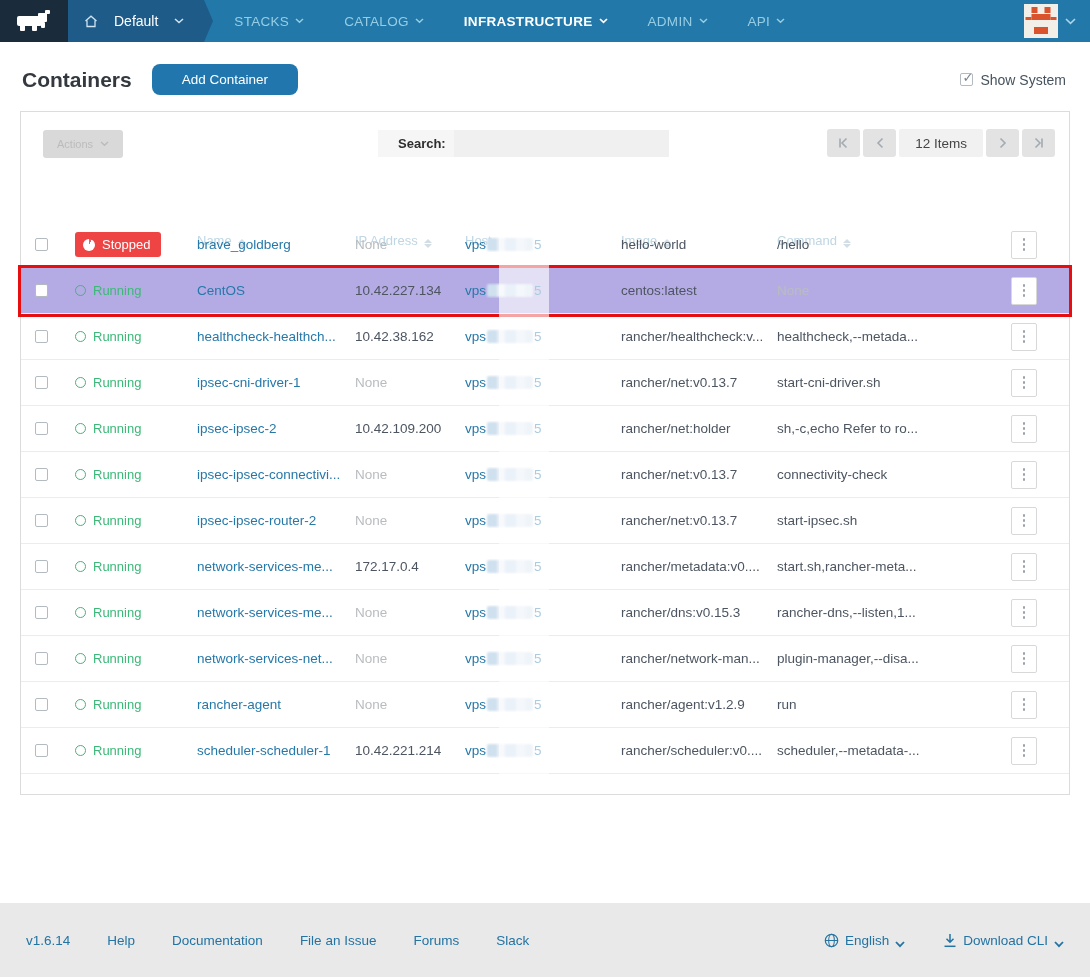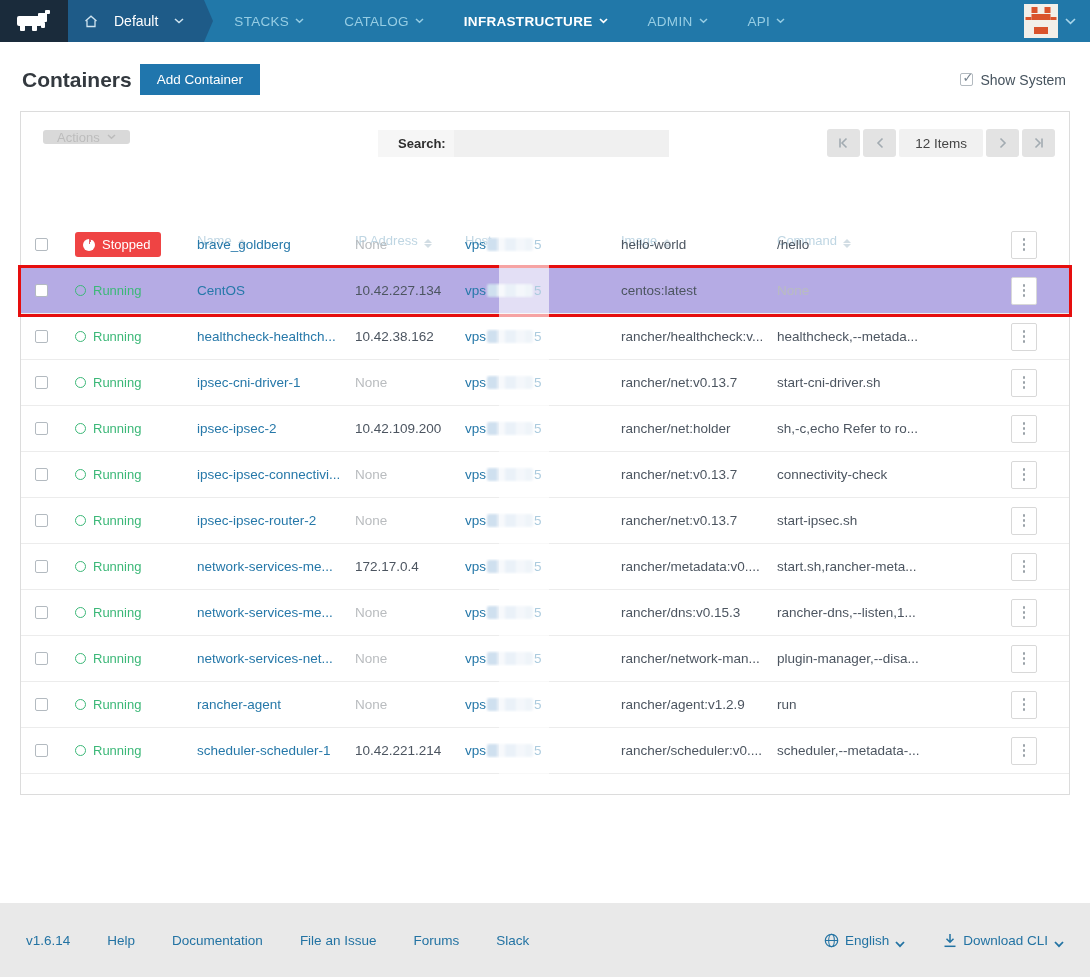--- a/index.html
+++ b/index.html
@@ -19,31 +19,31 @@
   .nav-items { display:flex; align-items:center; gap:40px; margin-left:30px; }
   .nav-link { color:#96cde4; font-size:13.5px; letter-spacing:.3px; display:flex; gap:6px; align-items:center; text-decoration:none; cursor:pointer; }
   .nav-link.active { color:#ffffff; font-weight:bold; }
   .nav-right { margin-left:auto; display:flex; align-items:center; gap:7px; padding-right:14px; cursor:pointer; }
   .avatar { width:34px; height:34px; display:block; }
   .chev { display:inline-flex; align-items:center; }
 
   
   .page-head { padding:22px 24px 12px 22px; display:flex; align-items:center; flex:none; }
   .page-title { font-size:21px; font-weight:bold; color:#33393f; }
-  .add-btn { margin-left:8px; background:#2076ad; color:#fff; border:none; border-radius:0; padding:8px 17px; font-size:13.5px; cursor:pointer; }
+  .add-btn { margin-left:20px; background:#2076ad; color:#fff; border:none; border-radius:8px; padding:8px 30px; font-size:13.5px; cursor:pointer; }
   .show-system { margin-left:auto; display:flex; align-items:center; gap:7px; color:#46535e; font-size:14px; cursor:pointer; }
   .checkbox { width:13px; height:13px; border:1px solid #b3bac0; border-radius:2px; background:#fff; position:relative; display:inline-block; }
   .checkbox.checked::after { content:"\2713"; position:absolute; left:1px; top:-4px; font-size:13px; color:#75828d; }
 
   
   .panel { margin:4px 20px 0; border:1px solid #dcdcdc; background:#fff; height:684px; position:relative; flex:none; }
 
   .toolbar { position:relative; height:66px; }
   .actions-btn { position:absolute; left:22px; top:18px; background:#d9d9d9; color:#bcbcbc; border:none; border-radius:3px;
-      padding:0 14px; height:14px; font-size:13px; display:flex; gap:7px; align-items:center; cursor:default; }
+      padding:0 14px; height:28px; font-size:11px; display:flex; gap:7px; align-items:center; cursor:default; }
   .search-wrap { position:absolute; left:357px; top:18px; height:27px; display:flex; align-items:center; background:#f6f6f6; padding-left:20px; }
   .search-label { font-size:13px; font-weight:bold; color:#2e2e2e; }
   .search-input { border:none; outline:none; background:#f0f0f0; height:27px; width:215px; margin-left:8px; font-size:13px; color:#444; }
   .pager { position:absolute; right:14px; top:17px; display:flex; align-items:center; gap:3px; }
   .pg-btn { width:33px; height:28px; background:#e3e3e3; border:none; border-radius:3px; color:#a2abb1; display:flex; align-items:center; justify-content:center; cursor:default; }
   .pg-count { height:28px; background:#f1f1f1; padding:0 16px; font-size:13.5px; color:#454545; display:flex; align-items:center; border-radius:2px; }
 
   
   .tbody { position:absolute; top:110px; left:0; right:0; }
   .grid-row { display:grid; grid-template-columns:40px 122px 158px 110px 156px 156px 1fr 58px; align-items:center; padding-left:14px; }

